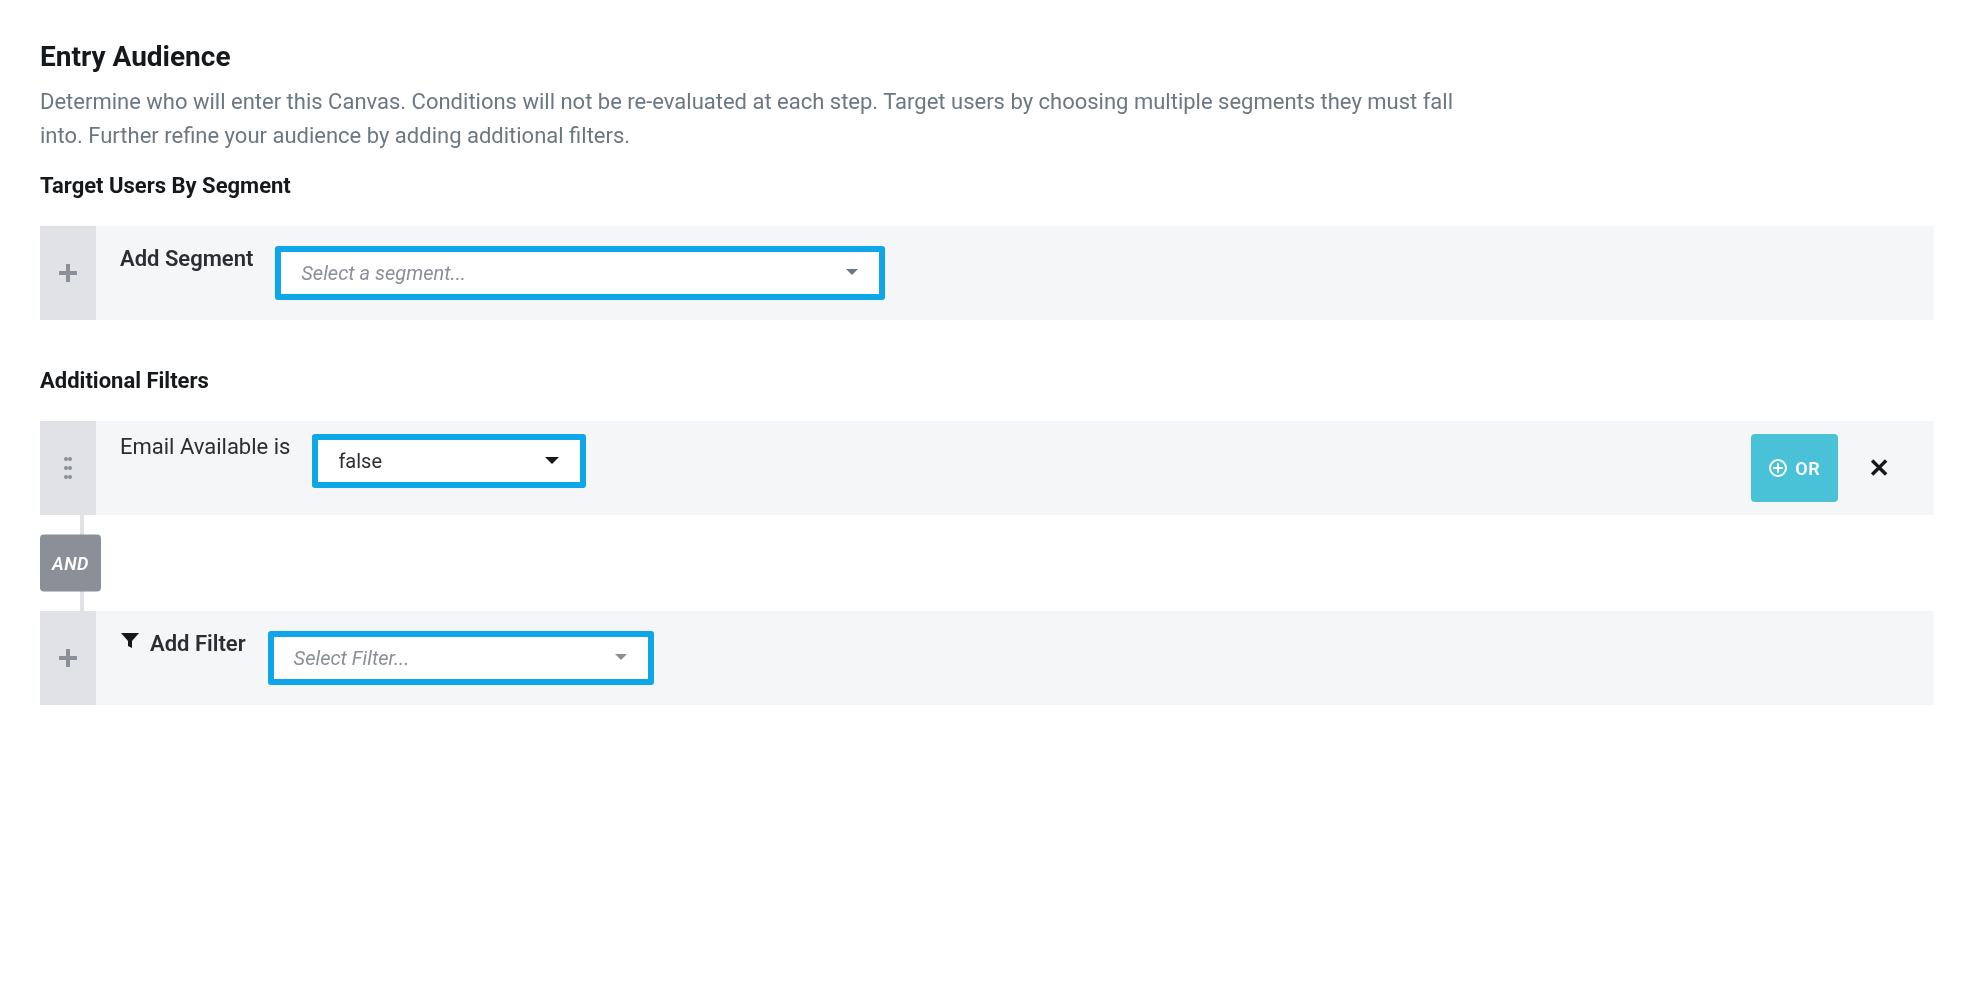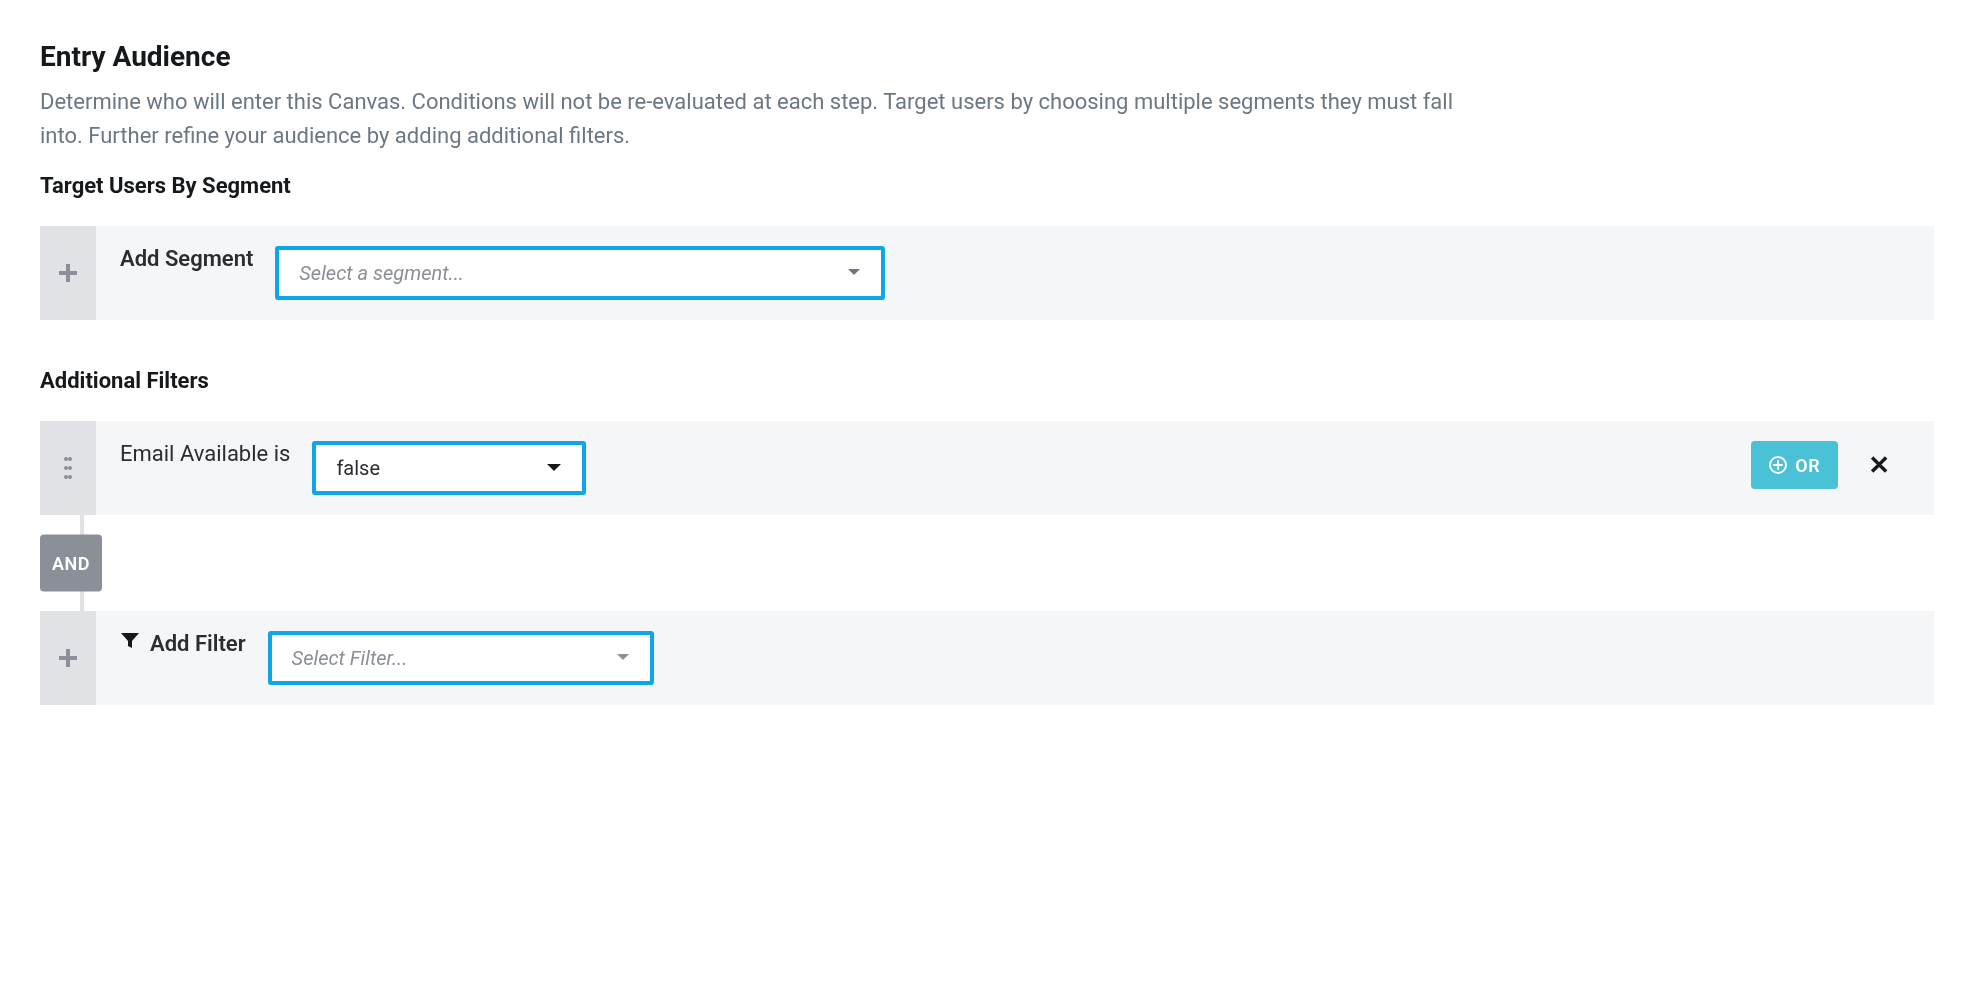--- a/index.html
+++ b/index.html
@@ -66,21 +66,21 @@
     gap: 10px;
   }
   .row-label.strong { font-weight: 600; }
 
   
   .select {
     display: flex;
     align-items: center;
     justify-content: space-between;
     background: #fff;
-    border: 4px solid #0ea5e9;
+    border: 6px solid #0ea5e9;
     border-radius: 3px;
     height: 54px;
     padding: 0 20px;
     font-size: 20px;
     color: #2a2d31;
     cursor: pointer;
   }
   .select .placeholder {
     font-style: italic;
     color: #8a8f98;
@@ -95,21 +95,21 @@
   .or-pill {
     display: inline-flex;
     align-items: center;
     gap: 8px;
     background: #49c1d6;
     color: #fff;
     font-size: 18px;
     font-weight: 600;
     letter-spacing: 0.5px;
     border-radius: 4px;
-    height: 48px;
+    height: 68px;
     padding: 0 18px;
     cursor: pointer;
   }
   .or-pill svg { display:block; }
 
   
   .remove-x {
     font-size: 26px;
     font-weight: 800;
     color: #16191c;
@@ -144,20 +144,21 @@
     left: -28px;
     top: 50%;
     transform: translateY(-50%);
     background: #8a8f98;
     color: #fff;
     font-size: 18px;
     font-weight: 600;
     letter-spacing: 0.5px;
     padding: 18px 12px;
     border-radius: 4px;
+    font-style: italic;
   }
 
   .mb-large { margin-bottom: 48px; }
 
   
   .caret svg { display:block; }
 
 </style>
 </head>
 <body>

